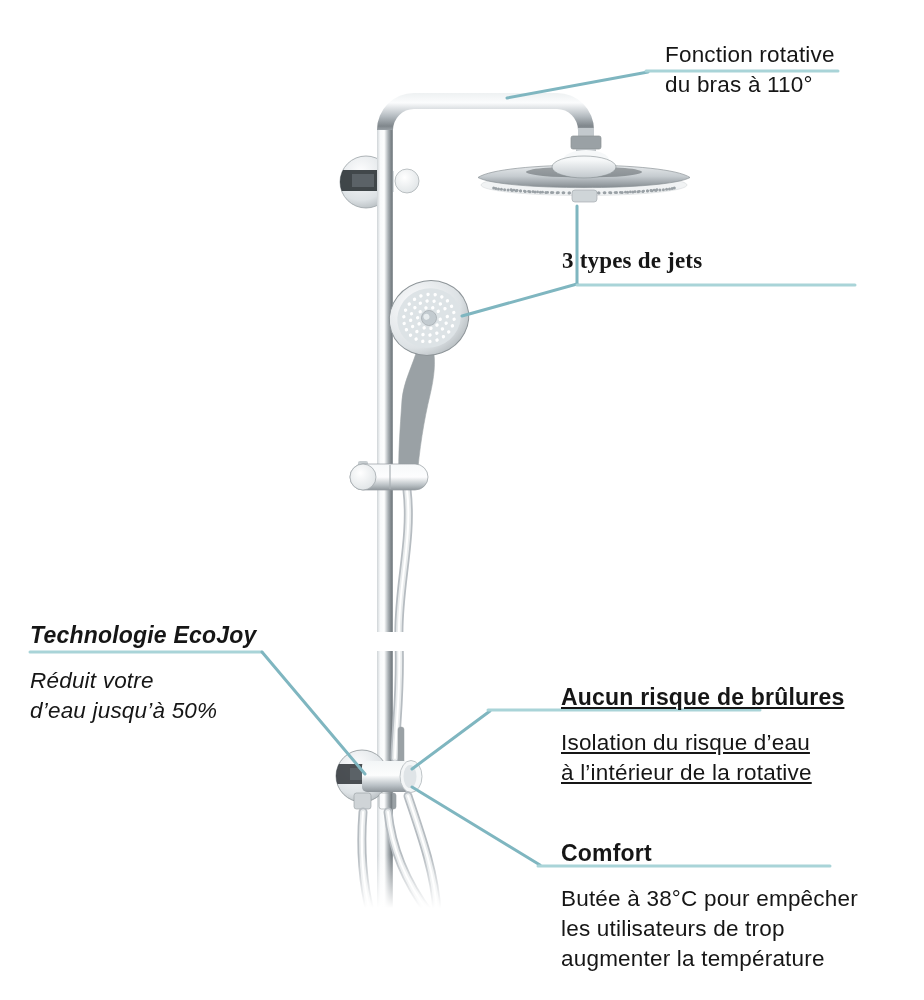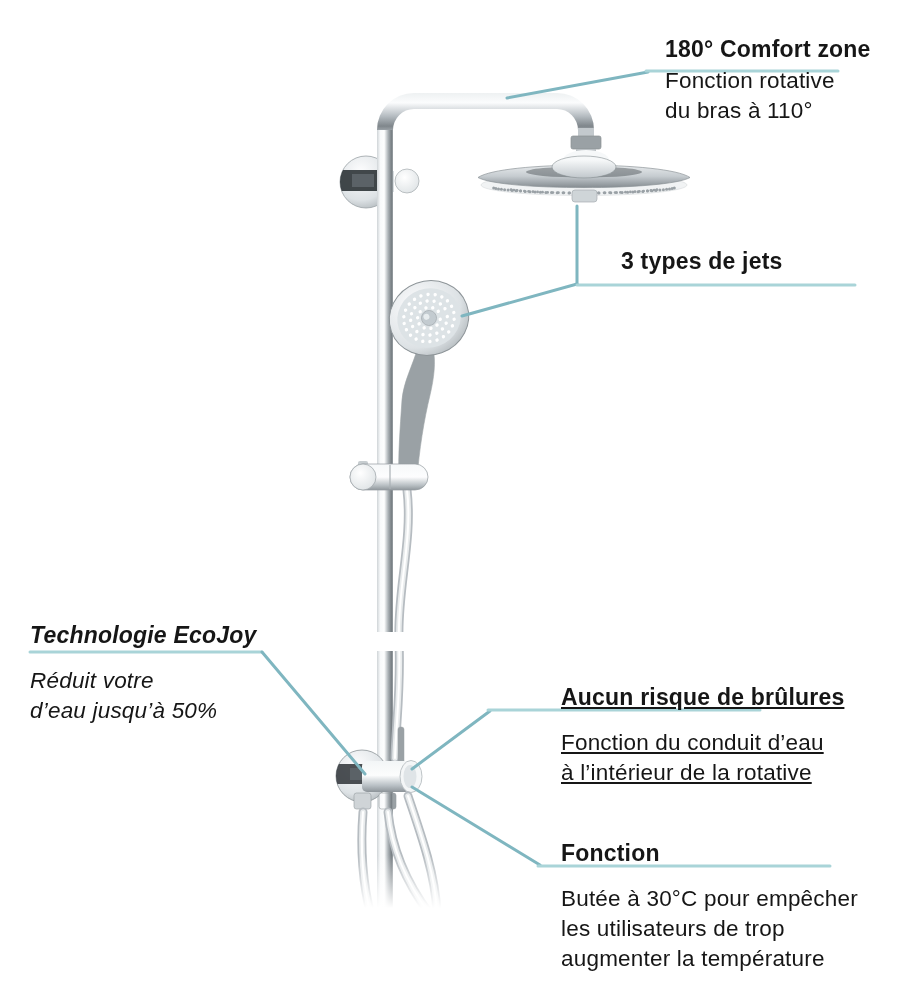--- a/index.html
+++ b/index.html
@@ -294,49 +294,48 @@
       <path class="leader" fill="none" d="M 30,652 L 262,652" stroke="#a9d4d8"></path>
       <path class="leader" fill="none" d="M 262,652 L 365,774" stroke="#7fb6c0"></path>
       <path class="leader" fill="none" d="M 412,769 L 490,711" stroke="#7fb6c0"></path>
       <path class="leader" fill="none" d="M 488,710 L 760,710" stroke="#a9d4d8"></path>
       <path class="leader" fill="none" d="M 412,787 L 540,865" stroke="#7fb6c0"></path>
       <path class="leader" fill="none" d="M 538,866 L 830,866" stroke="#a9d4d8"></path>
     </g>
   </svg>
 
   <div class="callout" id="c-comfort" style="left:665px;top:36px;">
-    <div class="t">180° Comfort zone</div>
     <div class="b">
       <span class="ln">Fonction rotative</span>
       <span class="ln">du bras à 110°</span>
     </div>
   </div>
 
-  <div class="callout" id="c-jets" style="left:621px;top:248px;">
+  <div class="callout" id="c-jets" style="left:562px;top:248px;font-family:Liberation Serif, serif;">
     <div class="t">3 types de jets</div>
   </div>
 
   <div class="callout" id="c-ecojoy" style="left:30px;top:622px;font-style:italic;">
     <div class="t">Technologie EcoJoy</div>
     <div class="b">
       <span class="ln">Réduit votre</span>
       <span class="ln">d’eau jusqu’à 50%</span>
     </div>
   </div>
 
   <div class="callout" id="c-brulures" style="left:561px;top:684px;text-decoration:underline;">
     <div class="t">Aucun risque de brûlures</div>
     <div class="b">
-      <span class="ln">Fonction du conduit d’eau</span>
+      <span class="ln">Isolation du risque d’eau</span>
       <span class="ln">à l’intérieur de la rotative</span>
     </div>
   </div>
 
   <div class="callout" id="c-safestop" style="left:561px;top:840px;">
-    <div class="t">Fonction</div>
+    <div class="t">Comfort</div>
     <div class="b">
-      <span class="ln">Butée à 30°C pour empêcher</span>
+      <span class="ln">Butée à 38°C pour empêcher</span>
       <span class="ln">les utilisateurs de trop</span>
       <span class="ln">augmenter la température</span>
     </div>
   </div>
 
 </div>
 
 </body></html>

